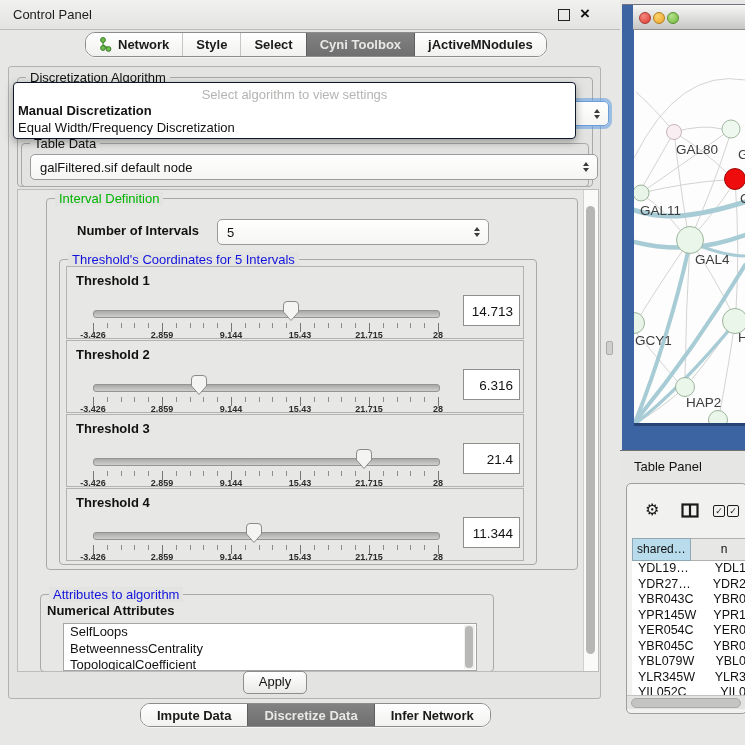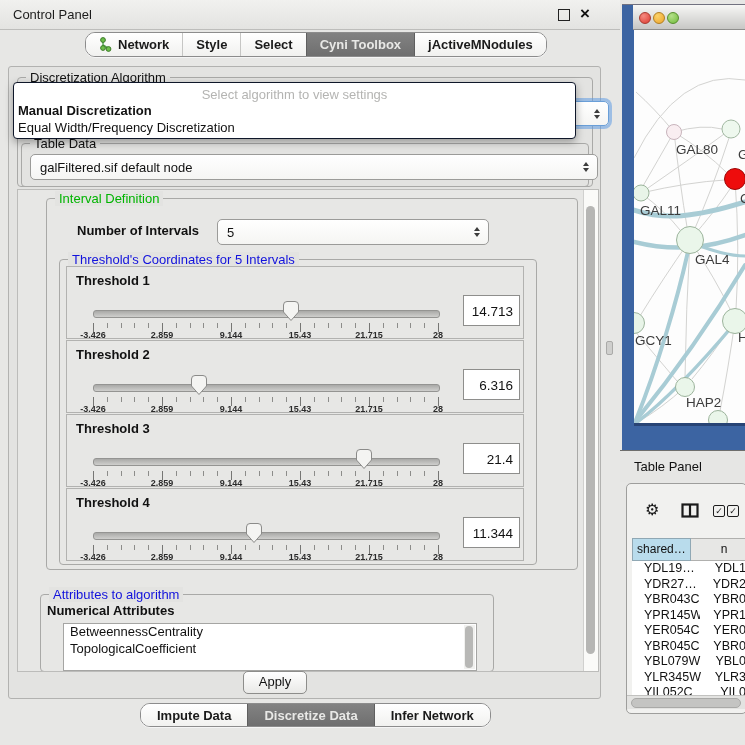--- a/index.html
+++ b/index.html
@@ -84,21 +84,21 @@
             border:1px solid #9e9e9c;border-radius:5px;overflow:hidden}
   .ckb{position:absolute;top:0;width:10px;height:10px;border:1.5px solid #1d1d1d;border-radius:2px;
        font-size:9px;font-weight:700;line-height:10px;text-align:center;color:#1d1d1d}
   #thead{position:absolute;left:5px;top:54px;width:114px;height:23px;display:flex;font-size:12px}
   #thead .c1{width:70px;background:#b9dcec;border:1px solid #90a8b4;text-align:center;line-height:21px;box-sizing:border-box}
   #thead .c2{width:60px;background:#e7e7e5;border:1px solid #b0b0ae;border-left:none;line-height:21px;
              padding-left:30px;box-sizing:border-box}
   #trows{position:absolute;left:5px;top:77px;width:114px;height:134px;background:#fff;overflow:hidden;
          font-size:12.5px}
   #trows .r{height:15.5px;line-height:15.5px;display:flex;white-space:nowrap}
-  #trows .r span:first-child{width:71px;padding-left:12px;overflow:hidden}
+  #trows .r span:first-child{width:71px;padding-left:6px;overflow:hidden}
   #trows .r span:last-child{padding-left:13px}
   #hscroll{position:absolute;left:0px;top:211px;width:119px;height:13px;background:#e3e3e1;border-top:1px solid #c2c2c0}
   #hscroll .th{position:absolute;left:4px;top:2px;width:108px;height:8px;background:#c4c4c2;
                border:1px solid #a9a9a7;border-radius:5px}
   svg text{font-family:"Liberation Sans","DejaVu Sans",sans-serif}
 </style>
 </head>
 <body>
 
 <div class="abs" id="titlebar">
@@ -263,20 +263,21 @@
           <span class="tk" style="left:371px">28</span>
           <div class="vbox">11.344</div>
         </div>
       </div>
     </div>
 
     <div class="grp" style="left:22px;top:404px;width:452px;height:76px">
       <b class="gt blue">Attributes to algorithm</b>
       <b class="abs" style="left:6px;top:8px;font-size:13px">Numerical Attributes</b>
       <div id="attrlist">
+        <div class="it">SelfLoops</div>
         <div class="it">BetweennessCentrality</div>
         <div class="it">TopologicalCoefficient</div>
         <div id="attrsb">
             <div class="th"></div>
           </div>
       </div>
     </div>
 
     <div id="vscroll">
         <div class="th"></div>

